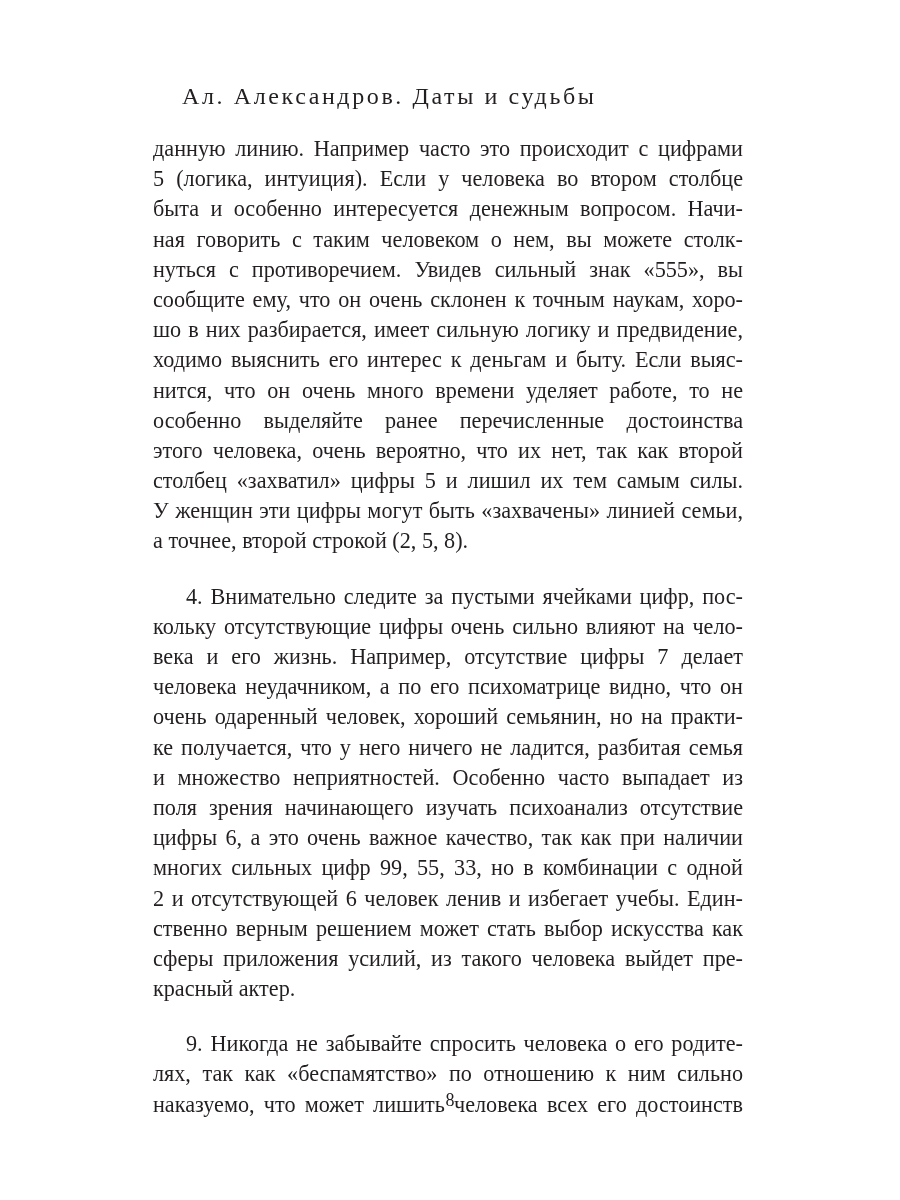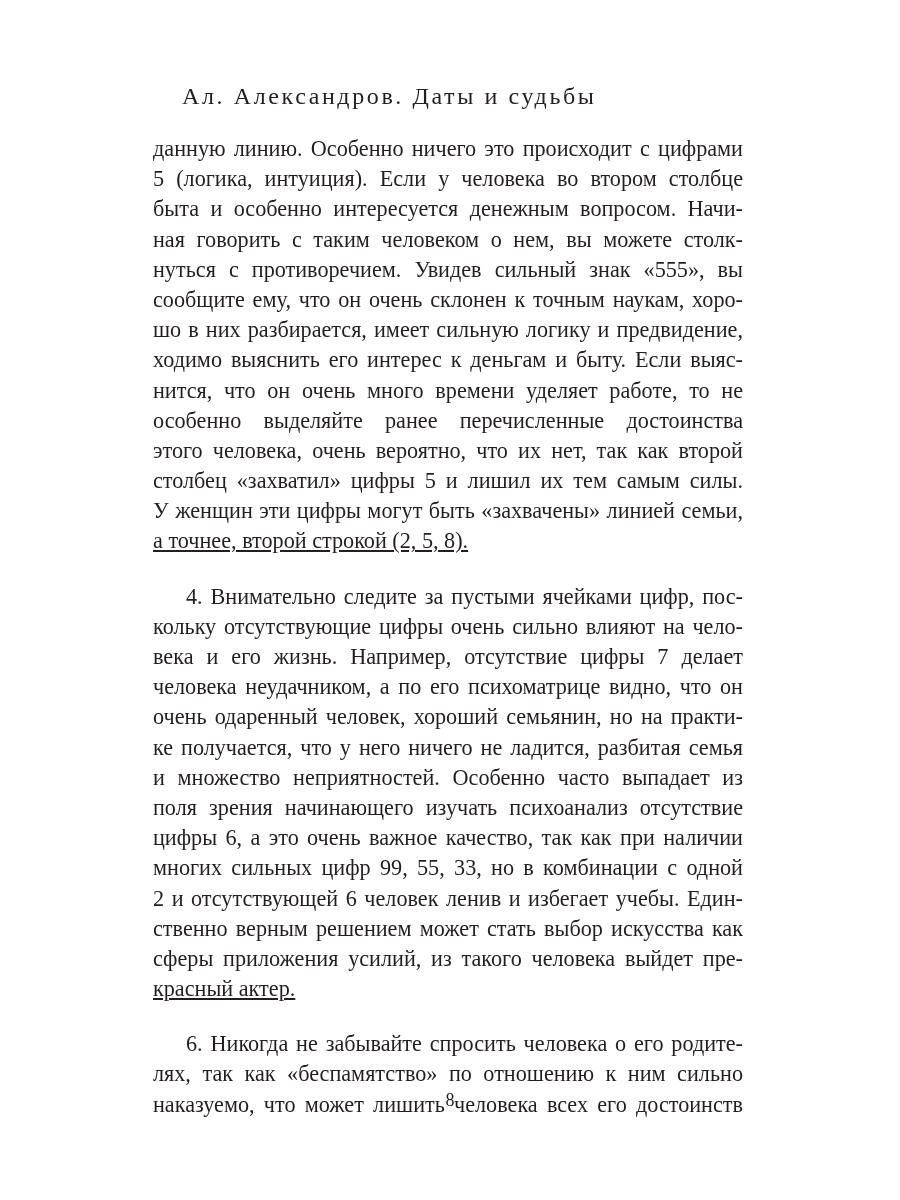--- a/index.html
+++ b/index.html
@@ -35,21 +35,20 @@
       display: block;
       height: 30.2px;
       line-height: 30.2px;
       font-size: 22.2px;
       white-space: nowrap;
       text-align: justify;
       text-align-last: justify;
     }
     .line.last {
       text-align-last: left;
-      text-decoration: underline;
     }
     .line.indent {
       padding-left: 33px;
       margin-top: 25px;
     }
     .page-number {
       position: absolute;
       left: 0;
       width: 900px;
       top: 1088px;
@@ -57,21 +56,21 @@
       font-size: 18px;
       line-height: 24px;
     }
   </style>
 </head>
 <body>
 
 <div class="running-header">Ал. Александров. Даты и судьбы</div>
 
 <div class="body-text">
-  <span class="line">данную линию. Особенно ничего это происходит с цифрами</span>
+  <span class="line">данную линию. Например часто это происходит с цифрами</span>
   <span class="line">5 (логика, интуиция). Если у человека во втором столбце</span>
   <span class="line">быта и особенно интересуется денежным вопросом. Начи-</span>
   <span class="line">ная говорить с таким человеком о нем, вы можете столк-</span>
   <span class="line">нуться с противоречием. Увидев сильный знак «555», вы</span>
   <span class="line">сообщите ему, что он очень склонен к точным наукам, хоро-</span>
   <span class="line">шо в них разбирается, имеет сильную логику и предвидение,</span>
   <span class="line">ходимо выяснить его интерес к деньгам и быту. Если выяс-</span>
   <span class="line">нится, что он очень много времени уделяет работе, то не</span>
   <span class="line">особенно выделяйте ранее перечисленные достоинства</span>
   <span class="line">этого человека, очень вероятно, что их нет, так как второй</span>
@@ -85,18 +84,18 @@
   <span class="line">очень одаренный человек, хороший семьянин, но на практи-</span>
   <span class="line">ке получается, что у него ничего не ладится, разбитая семья</span>
   <span class="line">и множество неприятностей. Особенно часто выпадает из</span>
   <span class="line">поля зрения начинающего изучать психоанализ отсутствие</span>
   <span class="line">цифры 6, а это очень важное качество, так как при наличии</span>
   <span class="line">многих сильных цифр 99, 55, 33, но в комбинации с одной</span>
   <span class="line">2 и отсутствующей 6 человек ленив и избегает учебы. Един-</span>
   <span class="line">ственно верным решением может стать выбор искусства как</span>
   <span class="line">сферы приложения усилий, из такого человека выйдет пре-</span>
   <span class="line last">красный актер.</span>
-  <span class="line indent">6. Никогда не забывайте спросить человека о его родите-</span>
+  <span class="line indent">9. Никогда не забывайте спросить человека о его родите-</span>
   <span class="line">лях, так как «беспамятство» по отношению к ним сильно</span>
   <span class="line">наказуемо, что может лишить человека всех его достоинств</span>
 </div>
 
 <div class="page-number">8</div>
 
 </body></html>

